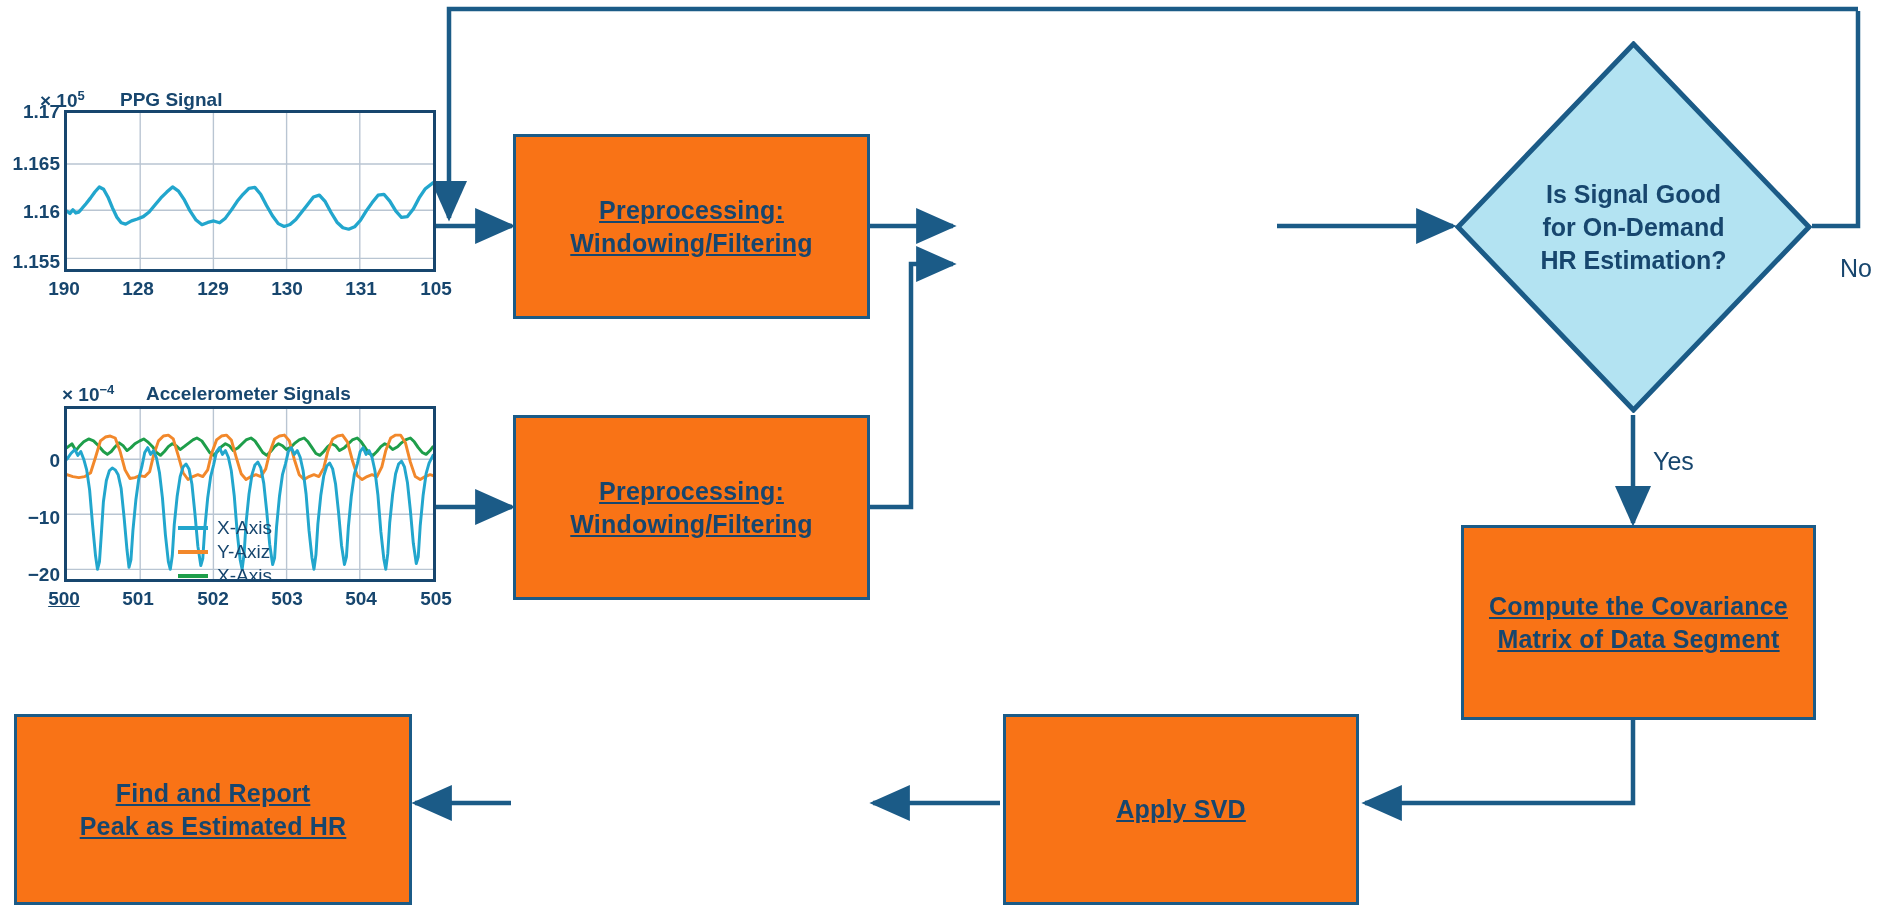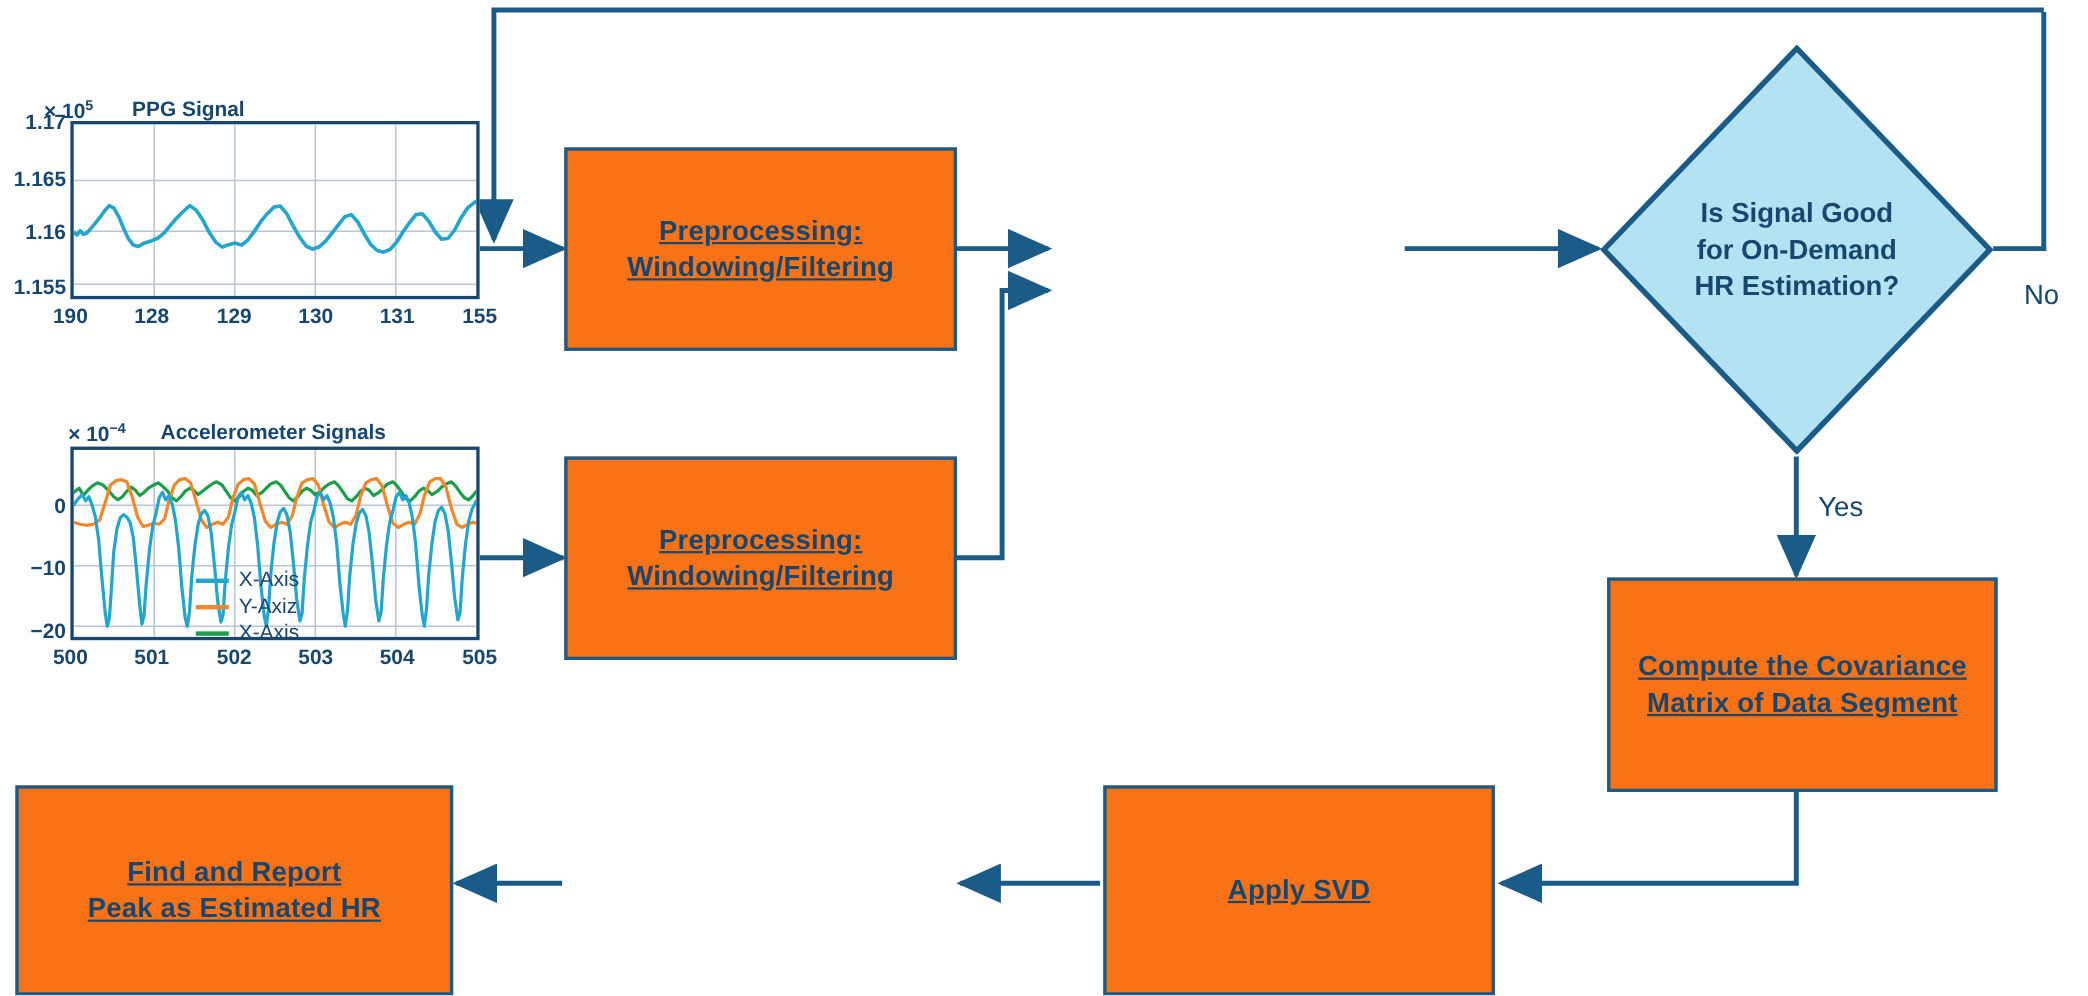--- a/index.html
+++ b/index.html
@@ -191,21 +191,21 @@
         </g>
         <polyline fill="none" stroke="#22a6cd" stroke-width="3.4" stroke-linejoin="round" stroke-linecap="round" points="0.0,102.0 3.0,104.4 6.0,100.5 8.9,103.9 11.9,102.9 14.9,99.5 19.3,94.2 23.8,88.4 28.3,82.1 32.8,76.8 37.2,79.2 41.7,87.4 46.2,98.5 50.7,108.2 55.1,114.0 59.6,115.4 65.6,112.0 71.5,110.1 77.5,107.6 83.5,102.8 89.4,95.5 95.4,88.2 101.4,82.1 107.3,76.8 113.3,81.1 119.3,90.3 125.2,102.0 131.2,111.2 137.2,116.0 143.1,113.6 149.1,112.1 155.1,114.0 161.0,109.2 167.0,100.9 173.0,91.7 178.9,84.4 184.9,78.2 190.9,77.2 196.8,84.4 202.8,96.0 208.8,106.7 214.7,114.9 220.7,117.8 226.7,115.8 232.6,110.6 238.6,102.8 244.6,95.0 250.5,87.3 256.5,85.3 262.5,92.1 268.4,103.3 274.4,113.4 280.4,119.2 286.3,120.7 292.3,118.2 298.3,111.4 304.2,101.7 310.2,93.0 316.2,85.3 322.1,84.4 328.1,91.5 334.1,101.7 340.0,108.5 346.0,107.6 352.0,99.8 357.9,88.2 363.9,79.0 372.0,72.5"></polyline>
       </svg>
     </div>
 
     <div class="tick-x" style="left:39px; top:190px; width:50px;">190</div>
     <div class="tick-x" style="left:113px; top:190px; width:50px;">128</div>
     <div class="tick-x" style="left:188px; top:190px; width:50px;">129</div>
     <div class="tick-x" style="left:262px; top:190px; width:50px;">130</div>
     <div class="tick-x" style="left:336px; top:190px; width:50px;">131</div>
-    <div class="tick-x" style="left:411px; top:190px; width:50px;">155</div>
+    <div class="tick-x" style="left:411px; top:190px; width:50px;">105</div>
   </div>
 
   <div class="chart-wrap" style="left:0px; top:382px; width:440px; height:235px;">
     <div class="chart-exp" style="left:62px; top:0px;">
       <span>× 10</span><sup>−4</sup>
     </div>
     <div class="chart-title" style="left:146px; top:1px;">Accelerometer Signals</div>
 
     <div class="tick-y" style="left:-6px; top:68px; width:66px;">0</div>
     <div class="tick-y" style="left:-6px; top:125px; width:66px;">−10</div>
@@ -239,21 +239,21 @@
       <div class="legend-row">
         <span class="legend-swatch" style="background:#f2882b;"></span>
         <span class="legend-text">Y-Axiz</span>
       </div>
       <div class="legend-row">
         <span class="legend-swatch" style="background:#1e9e4a;"></span>
         <span class="legend-text">X-Axis</span>
       </div>
     </div>
 
-    <div class="tick-x" style="left:39px; top:206px; width:50px;">500</div>
+    <div class="tick-x" style="left:39px; top:206px; width:50px;text-decoration:underline;">500</div>
     <div class="tick-x" style="left:113px; top:206px; width:50px;">501</div>
     <div class="tick-x" style="left:188px; top:206px; width:50px;">502</div>
     <div class="tick-x" style="left:262px; top:206px; width:50px;">503</div>
     <div class="tick-x" style="left:336px; top:206px; width:50px;">504</div>
     <div class="tick-x" style="left:411px; top:206px; width:50px;">505</div>
   </div>
 
   <div class="node-box" style="left:513px; top:134px; width:357px; height:185px;">
     <span style="white-space:pre-line;">Preprocessing:
 Windowing/Filtering</span>

